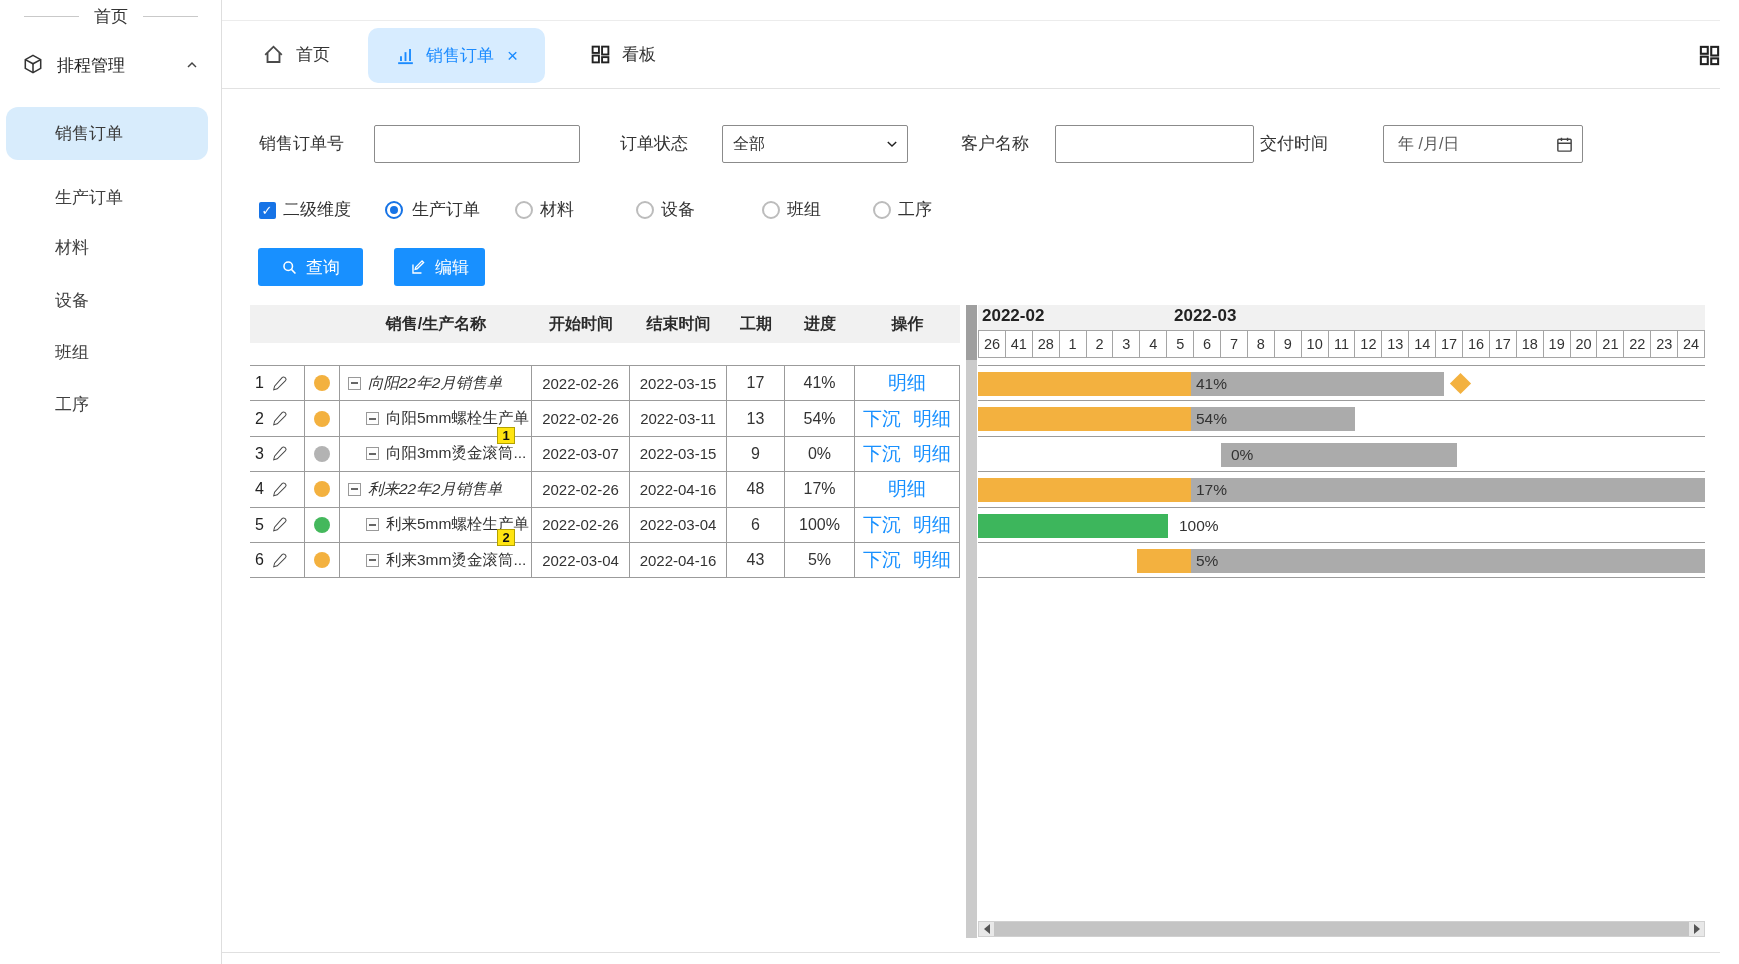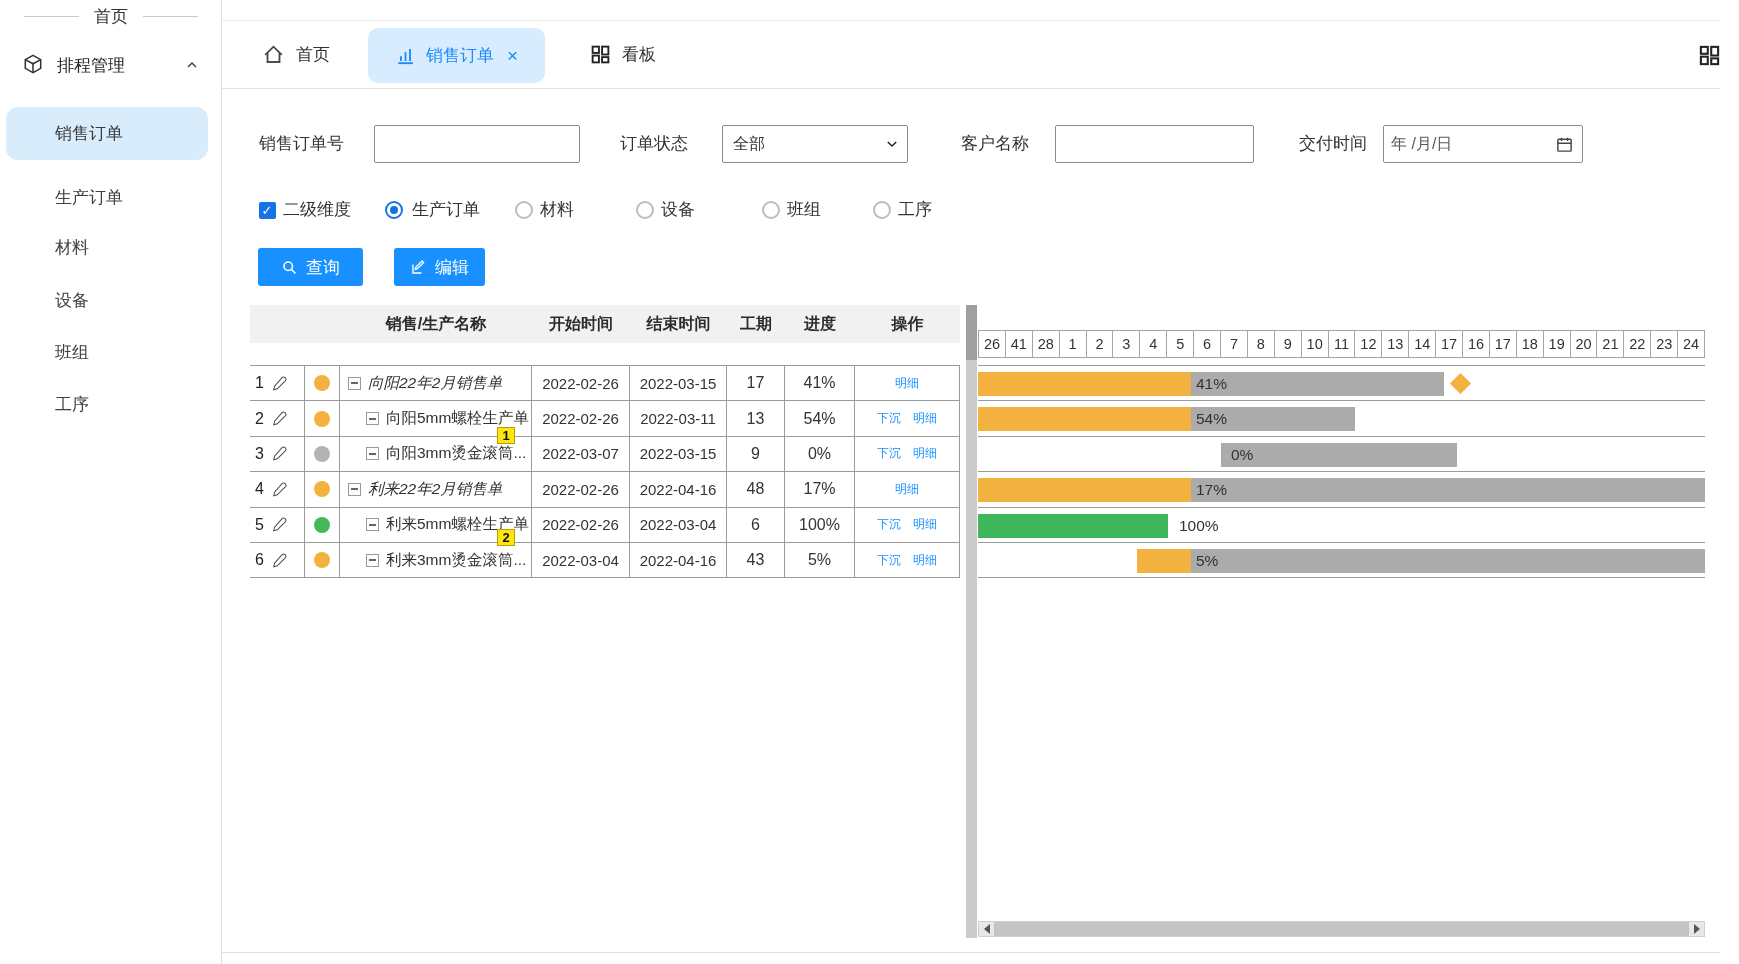--- a/index.html
+++ b/index.html
@@ -42,21 +42,21 @@
   
   .flabel { position:absolute; top:125px; height:38px; line-height:38px; font-size:17px; color:#333;font-family:Liberation Serif, serif; }
   .finput { position:absolute; top:125px; height:38px; border:1px solid #8b8b8b;
     background:#fff; border-radius:2px; font-size:16px; padding:0 8px;
     font-family:"Liberation Sans","DejaVu Sans",sans-serif; }
   .fselect { position:absolute; top:125px; height:38px; border:1px solid #8b8b8b;
     background:#fff; border-radius:2px; display:flex; align-items:center;
     justify-content:space-between; padding:0 8px 0 10px; font-size:16px; cursor:pointer; }
   .fdate { position:absolute; top:125px; height:38px; border:1px solid #8b8b8b;
     background:#fff; border-radius:2px; display:flex; align-items:center;
-    justify-content:space-between; padding:0 8px 0 7px; font-size:16px; color:#5a5a5a; cursor:pointer; }
+    justify-content:space-between; padding:0 8px 0 14px; font-size:16px; color:#5a5a5a; cursor:pointer; }
 
   
   .dim-check { position:absolute; left:37px; top:202px; width:17px; height:17px;
     background:#1673e6; border-radius:2px; cursor:pointer; }
   .dim-check::after { content:"✓"; position:absolute; left:2.5px; top:0.5px; color:#fff; font-size:13px; }
   .dim-label { position:absolute; top:200px; height:20px; line-height:20px; font-size:17px; color:#333; }
   .radio { position:absolute; top:201px; width:18px; height:18px; border-radius:50%;
     border:2px solid #bcbcbc; background:#fff; cursor:pointer; }
   .radio.sel { border-color:#1673e6; }
   .radio.sel::after { content:""; position:absolute; left:3px; top:3px; width:8px; height:8px;
@@ -78,21 +78,21 @@
   .rownum { width:55px; display:flex; align-items:center; gap:7px; padding-left:5px;
     font-size:16px; color:#222; border:none; }
   .rowgrid { display:flex; border-left:1px solid #9b9b9b; }
   .cell { border-right:1px solid #9b9b9b; display:flex; align-items:center;
     justify-content:center; font-size:15px; color:#333; }
   .c-circle{ width:35px; } .c-name{ width:192px; justify-content:flex-start;
     font-size:15.5px; white-space:nowrap; overflow:hidden; gap:7px; }
   .c-name.parent{ padding-left:8px;font-style:italic; } .c-name.child{ padding-left:26px; }
   .c-start{ width:98px; } .c-end{ width:97px; } .c-dur{ width:58px; font-size:16px; }
   .c-prog{ width:70px; font-size:16px; } .c-op{ width:105px; gap:12px; }
-  .oplink { color:#1890ff; font-size:12px; cursor:pointer; }
+  .oplink { color:#1890ff; font-size:19px; cursor:pointer; }
   .circle { width:16px; height:16px; border-radius:50%; }
   .circle.orange{ background:#f3b13f; } .circle.gray{ background:#b3b3b3; } .circle.green{ background:#44b85c; }
   .minus { width:13px; height:13px; border:1px solid #999; background:#fdfdfd;
     display:inline-flex; align-items:center; justify-content:center; flex:none; cursor:pointer; }
   .minus::after { content:""; width:7px; height:2px; background:#666; }
   .pencil { cursor:pointer; flex:none; }
 
   
   .g-divider-top { position:absolute; left:744px; top:305px; width:11px; height:55px; background:#9f9f9f; }
   .g-divider { position:absolute; left:744px; top:360px; width:11px; height:578px; background:#cbcbcb; }
@@ -234,21 +234,21 @@
     <span>
       <svg width="14" height="14" viewBox="0 0 20 20" fill="none" stroke="#222" stroke-width="2">
           <path d="M4 7l6 6 6-6"></path>
         </svg>
       </span>
   </div>
 
   <span class="flabel" style="left:700px;margin-left:39px;">客户名称</span>
   <input class="finput" style="left: 833px; width: 199px;">
 
-  <span class="flabel" style="left:1077px;">交付时间</span>
+  <span class="flabel" style="left:1038px;">交付时间</span>
   <div class="fdate" style="left:1161px; width:200px;">
     <span>年 /月/日</span>
     <span>
       <svg width="19" height="19" viewBox="0 0 20 20" fill="none" stroke="#444" stroke-width="1.5">
         <rect x="3" y="4.5" width="14" height="12.5" rx="1"></rect>
           <path d="M6.8 2.8v3.4M13.2 2.8v3.4M3 8.6h14"></path>
       </svg>
       </span>
   </div>
 
@@ -461,20 +461,24 @@
             <span class="oplink">下沉</span>
             <span class="oplink">明细</span>
           </div>
       </div>
     </div>
   </div>
 
   <div class="g-divider-top"></div>
   <div class="g-divider"></div>
 
+  <div class="g-months">
+    <span class="g-month" style="left:4px;">2022-02</span>
+    <span class="g-month" style="left:196px;">2022-03</span>
+  </div>
 
   <div class="g-days" id="day-cells">
       <div class="daycell">26</div>
       <div class="daycell">41</div>
       <div class="daycell">28</div>
       <div class="daycell">1</div>
       <div class="daycell">2</div>
       <div class="daycell">3</div>
       <div class="daycell">4</div>
       <div class="daycell">5</div>

